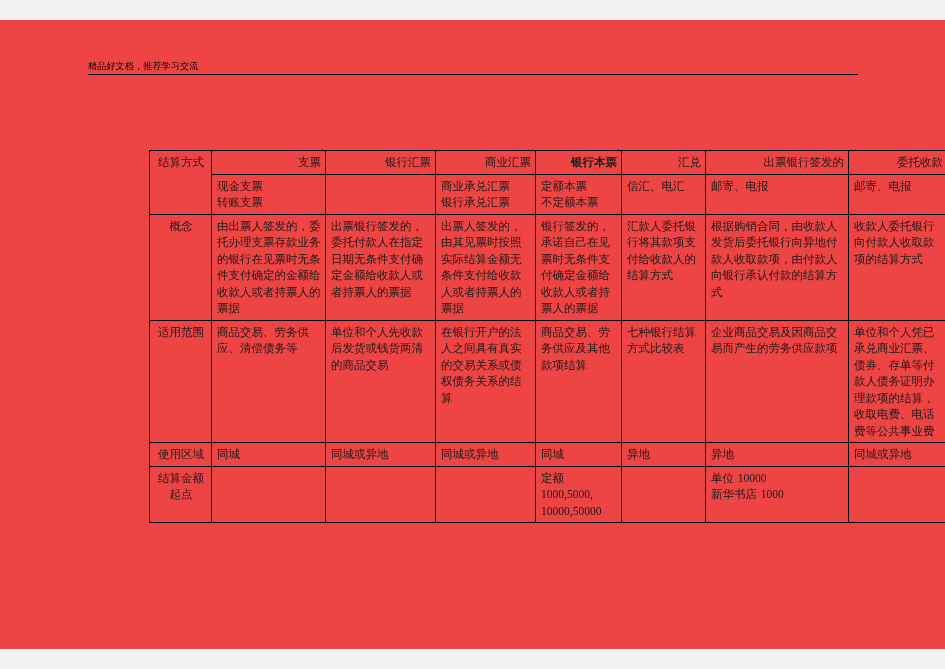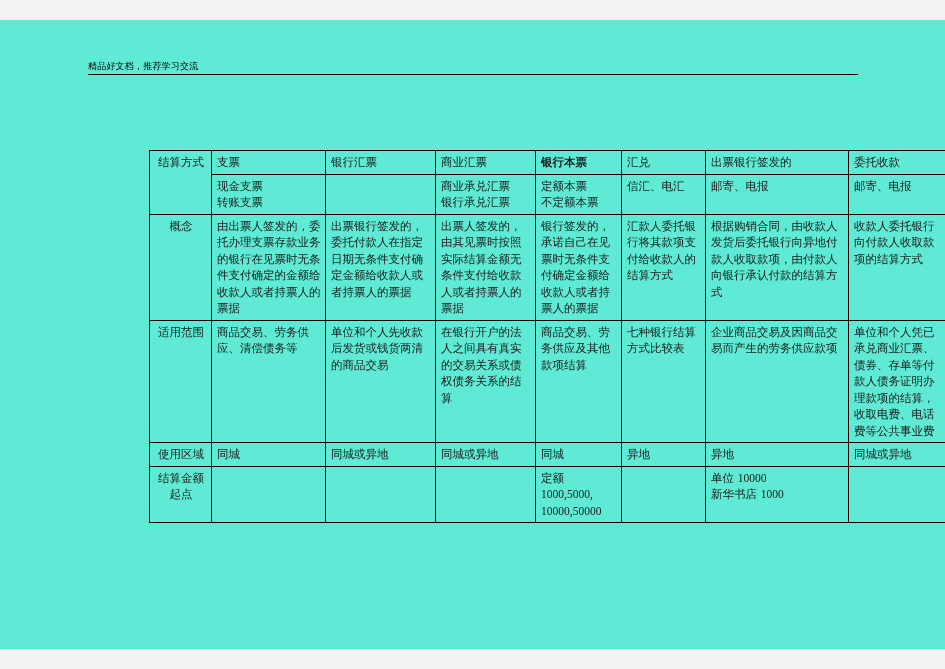--- a/index.html
+++ b/index.html
@@ -12,21 +12,21 @@
     background: #f2f2f2;
     font-family: "DejaVu Sans", "Liberation Sans", sans-serif;
     overflow: hidden;
   }
   .page {
     position: absolute;
     left: 0;
     top: 20px;
     width: 945px;
     height: 629px;
-    background: #5eead4;
+    background: #ef4444;
     box-sizing: border-box;
   }
   .page-header {
     position: absolute;
     left: 88px;
     top: 40px;
     width: 770px;
     border-bottom: 1.5px solid #000000;
     padding-bottom: 2px;
   }
@@ -68,21 +68,21 @@
     line-height: 16.5px;
     word-break: break-all;
   }
   td.rowlabel {
     text-align: center;
     vertical-align: middle;
     padding: 3px 2px;
     line-height: 17px;
   }
   td.colhead {
-    text-align: left;
+    text-align: right;
     vertical-align: middle;
     padding: 2px 2px;
   }
   td.mid {
     vertical-align: middle;
   }
   .num {
     font-family: "Liberation Serif", "DejaVu Serif", serif;
     font-size: 11.5px;
   }

